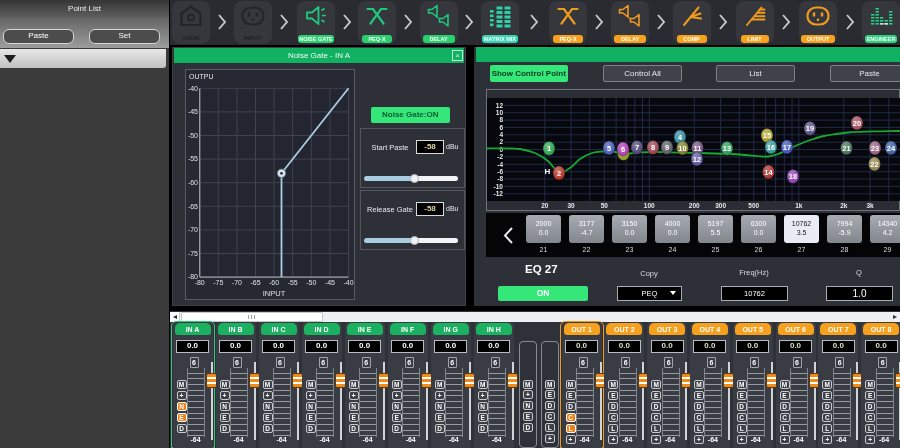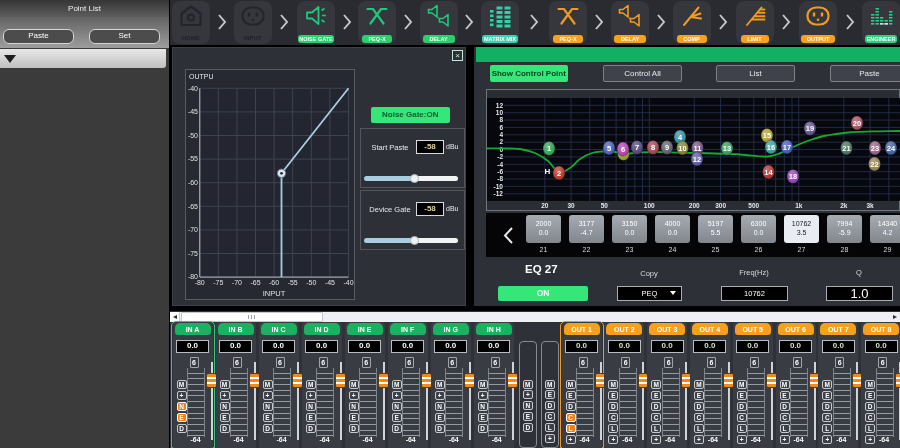--- a/index.html
+++ b/index.html
@@ -146,20 +146,21 @@
       <path d="M2 2 L8 9 L2 16" fill="none" stroke="#c6c9ce" stroke-width="1.9"></path>
     </svg>
     <svg class="ab" style="left:611.2px;top:13px;" width="10" height="18" viewBox="0 0 10 18">
       <path d="M2 2 L8 9 L2 16" fill="none" stroke="#c6c9ce" stroke-width="1.9"></path>
     </svg>
     <svg class="ab" style="left:674.5px;top:13px;" width="10" height="18" viewBox="0 0 10 18">
       <path d="M2 2 L8 9 L2 16" fill="none" stroke="#c6c9ce" stroke-width="1.9"></path>
     </svg>
   </div>
 <div class="ab" style="left:172px;top:47px;width:294px;height:259px;background:#2d3037;border:1px solid #3c3f46;">
+    <div class="ab" style="left:1px;top:0px;width:290px;height:15px;background:#10b161;color:#f2faf5;font-size:8px;text-align:center;line-height:15px;">Noise Gate - IN A</div>
     <div class="ab" style="left:279px;top:2px;width:11px;height:11px;border:1px solid #bfe9d4;color:#d8f3e4;font-size:8px;line-height:9px;text-align:center;">×</div>
     <div class="ab" style="left:12px;top:21px;width:170px;height:231px;background:#262931;border:1px solid #575b63;">
       <div class="ab" style="left:3px;top:3px;width:24px;overflow:hidden;color:#e8e8ec;font-size:7px;white-space:nowrap;">OUTPUT</div>
       <svg class="ab" style="left:0;top:0;" width="168" height="229" viewBox="0 0 168 229">
         <rect x="13.7" y="18.3" width="148.8" height="188.8" fill="#232631"></rect>
         <line x1="13.7" y1="18.3" x2="13.7" y2="207.1" stroke="#3e4350" stroke-width="1"></line>
         <line x1="32.3" y1="18.3" x2="32.3" y2="207.1" stroke="#3e4350" stroke-width="1"></line>
         <line x1="50.9" y1="18.3" x2="50.9" y2="207.1" stroke="#3e4350" stroke-width="1"></line>
         <line x1="69.5" y1="18.3" x2="69.5" y2="207.1" stroke="#3e4350" stroke-width="1"></line>
         <line x1="88.1" y1="18.3" x2="88.1" y2="207.1" stroke="#3e4350" stroke-width="1"></line>
@@ -205,21 +206,21 @@
     <div class="ab" style="left:197.5px;top:58.5px;width:79.5px;height:16px;background:#35e678;border-radius:2px;color:#0b5c30;font-size:8px;font-weight:bold;text-align:center;line-height:16px;">Noise Gate:ON</div>
     <div class="ab" style="left:187px;top:80px;width:105px;height:60px;border:1px solid #53565e;">
       <div class="ab" style="left:4px;top:14px;width:50px;color:#e8e8ec;font-size:7.5px;text-align:center;white-space:nowrap;">Start Paste</div>
       <div class="ab" style="left:55px;top:11px;width:28px;height:14px;background:#000;border:1.5px solid #d8dade;color:#ddd0a0;font-size:8px;font-weight:bold;text-align:center;line-height:11px;">-58</div>
       <div class="ab" style="left:85px;top:14px;color:#e8e8ec;font-size:7px;">dBu</div>
       <div class="ab" style="left:3px;top:47px;width:51px;height:5px;background:#a9cde0;border-radius:2.5px 0 0 2.5px;"></div>
       <div class="ab" style="left:54px;top:47px;width:43px;height:5px;background:#f2f3f4;border-radius:0 2.5px 2.5px 0;"></div>
       <div class="ab" style="left:49px;top:45px;width:9px;height:9px;background:#eef3f7;border:0.5px solid #aab4bc;border-radius:50%;"></div>
     </div>
     <div class="ab" style="left:187px;top:142px;width:105px;height:60px;border:1px solid #53565e;">
-      <div class="ab" style="left:4px;top:14px;width:50px;color:#e8e8ec;font-size:7.5px;text-align:center;white-space:nowrap;">Device Gate</div>
+      <div class="ab" style="left:4px;top:14px;width:50px;color:#e8e8ec;font-size:7.5px;text-align:center;white-space:nowrap;">Release Gate</div>
       <div class="ab" style="left:55px;top:11px;width:28px;height:14px;background:#000;border:1.5px solid #d8dade;color:#ddd0a0;font-size:8px;font-weight:bold;text-align:center;line-height:11px;">-58</div>
       <div class="ab" style="left:85px;top:14px;color:#e8e8ec;font-size:7px;">dBu</div>
       <div class="ab" style="left:3px;top:47px;width:51px;height:5px;background:#a9cde0;border-radius:2.5px 0 0 2.5px;"></div>
       <div class="ab" style="left:54px;top:47px;width:43px;height:5px;background:#f2f3f4;border-radius:0 2.5px 2.5px 0;"></div>
       <div class="ab" style="left:49px;top:45px;width:9px;height:9px;background:#eef3f7;border:0.5px solid #aab4bc;border-radius:50%;"></div>
     </div>
   </div>
 <div class="ab" style="left:474px;top:47px;width:426px;height:259px;background:#2d3037;overflow:hidden;">
     <div class="ab" style="left:2px;top:0px;width:530px;height:15px;background:#10b161;"></div>
     <div class="ab" style="left:15.5px;top:18px;width:78.5px;height:17px;background:#35e678;border-radius:2px;color:#0b3c20;font-size:8px;font-weight:bold;text-align:center;line-height:17px;">Show Control Point</div>
@@ -392,21 +393,21 @@
       <div class="ab" style="left:384px;top:33px;width:35px;color:#d6d9de;font-size:7px;text-align:center;">29</div>
     </div>
     <div class="ab" style="left:51px;top:216px;color:#fff;font-size:11.5px;font-weight:bold;">EQ 27</div>
     <div class="ab" style="left:24px;top:238.5px;width:90px;height:15.5px;background:#35e678;border-radius:2px;color:#fdfffd;font-size:8.5px;font-weight:bold;text-align:center;line-height:15.5px;">ON</div>
     <div class="ab" style="left:145px;top:222px;width:60px;color:#d8dbe0;font-size:7.5px;text-align:center;">Copy</div>
     <div class="ab" style="left:143px;top:238.5px;width:65px;height:15.5px;background:#000;border:1px solid #a8acb4;color:#fff;font-size:7.5px;text-align:center;line-height:14px;">PEQ</div>
     <div class="ab" style="left:196px;top:244px;width:0;height:0;border-left:3.5px solid transparent;border-right:3.5px solid transparent;border-top:4.5px solid #fff;"></div>
     <div class="ab" style="left:250px;top:221px;width:60px;color:#d8dbe0;font-size:7.5px;text-align:center;">Freq(Hz)</div>
     <div class="ab" style="left:247px;top:238.5px;width:67px;height:15.5px;background:#000;border:1px solid #a8acb4;color:#fff;font-size:7.5px;text-align:center;line-height:14px;">10762</div>
     <div class="ab" style="left:355px;top:221px;width:60px;color:#d8dbe0;font-size:7.5px;text-align:center;">Q</div>
-    <div class="ab" style="left:352px;top:238.5px;width:67px;height:15.5px;background:#000;border:1px solid #a8acb4;color:#fff;font-size:13px;text-align:center;line-height:14px;">1.0</div>
+    <div class="ab" style="left:352px;top:238.5px;width:67px;height:15.5px;background:#000;border:1px solid #a8acb4;color:#fff;font-size:10px;text-align:center;line-height:14px;">1.0</div>
   </div>
 <div class="ab" style="left:170px;top:311px;width:730px;height:137px;background:#2e3138;overflow:hidden;">
     <div class="ab" style="left:0;top:1px;width:730px;height:10px;background:#eef0f3;"></div>
     <div class="ab" style="left:0;top:1px;width:10px;height:10px;background:#fbfbfc;border-right:1px solid #c8ccd2;"></div>
     <div class="ab" style="left:2.5px;top:3.5px;width:0;height:0;border-top:2.5px solid transparent;border-bottom:2.5px solid transparent;border-right:4px solid #2a2e36;"></div>
     <div class="ab" style="left:11px;top:1px;width:142px;height:10px;background:#fff;border:1px solid #c4c8ce;border-radius:1px;"></div>
     <div class="ab" style="left:78px;top:4px;width:8px;height:4px;background:repeating-linear-gradient(90deg,#9aa0a8 0 1px,transparent 1px 3px);"></div>
     <div class="ab" style="left:723px;top:3.5px;width:0;height:0;border-top:2.5px solid transparent;border-bottom:2.5px solid transparent;border-left:4px solid #2a2e36;"></div>
     <div class="ab" style="left:0.5px;top:10px;width:44px;height:127px;border:1px solid #36c97c;border-radius:5px 5px 0 0;"></div>
     <div class="ab" style="left:2.5px;top:10.5px;width:40px;height:126.5px;background:#393c43;border-radius:4px 4px 0 0;"></div>

